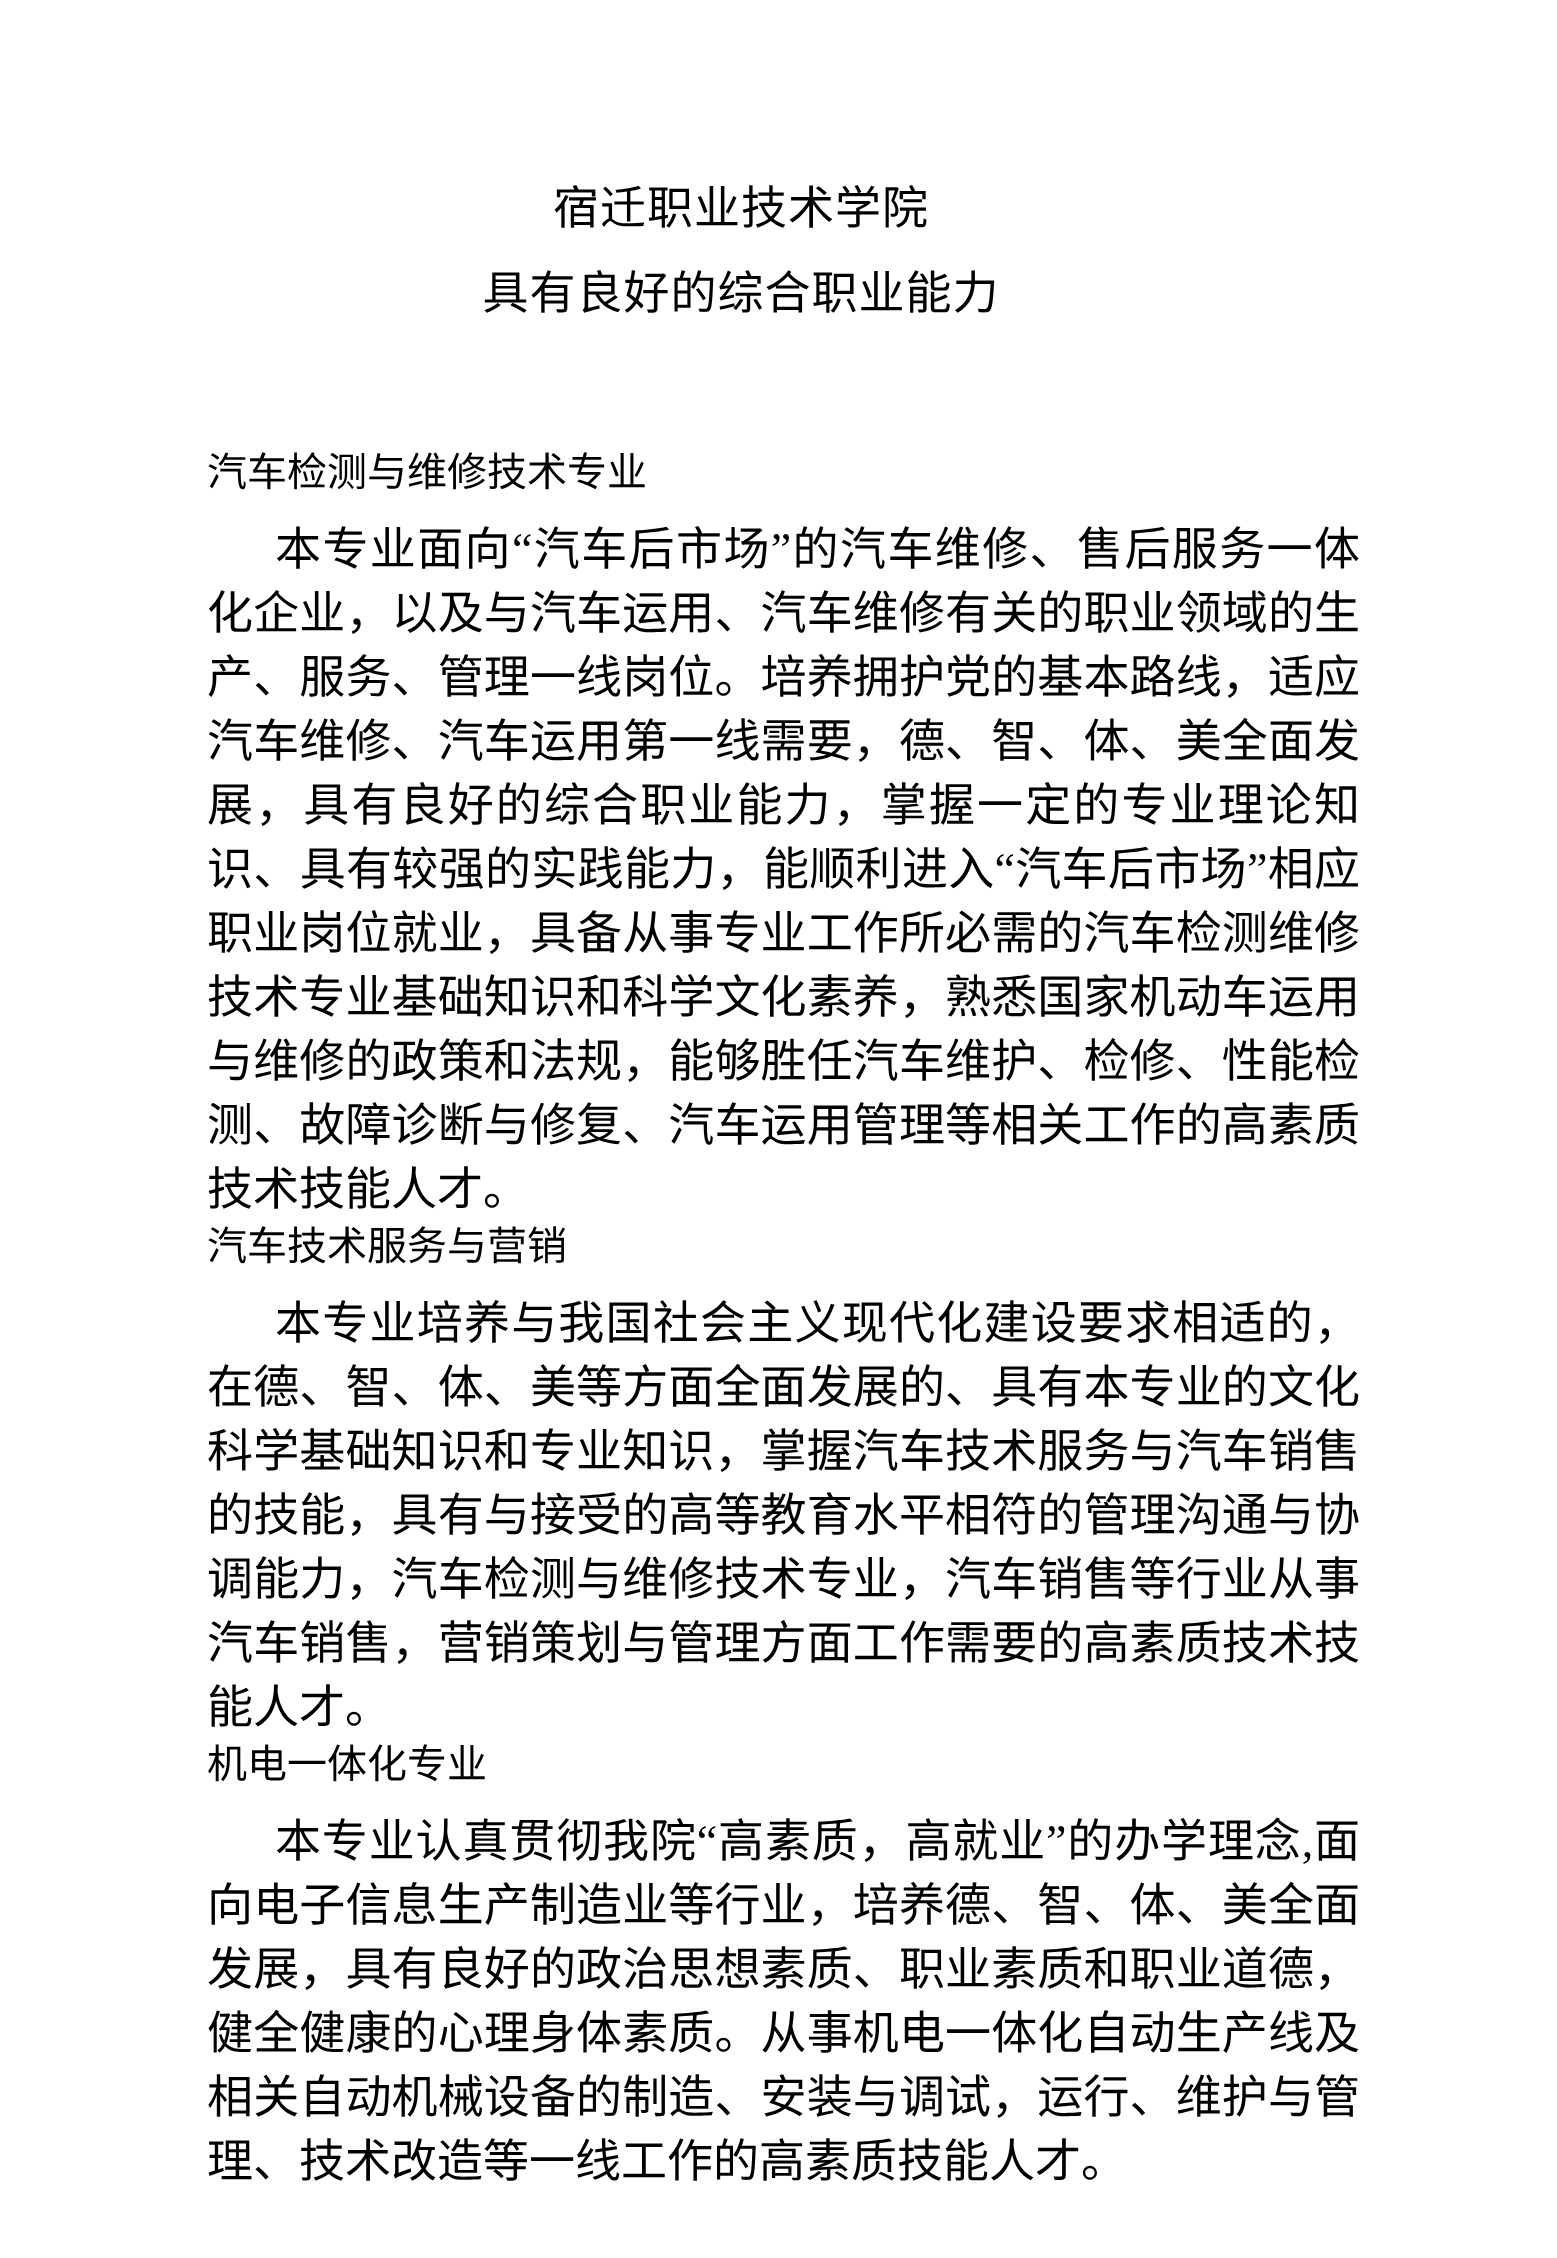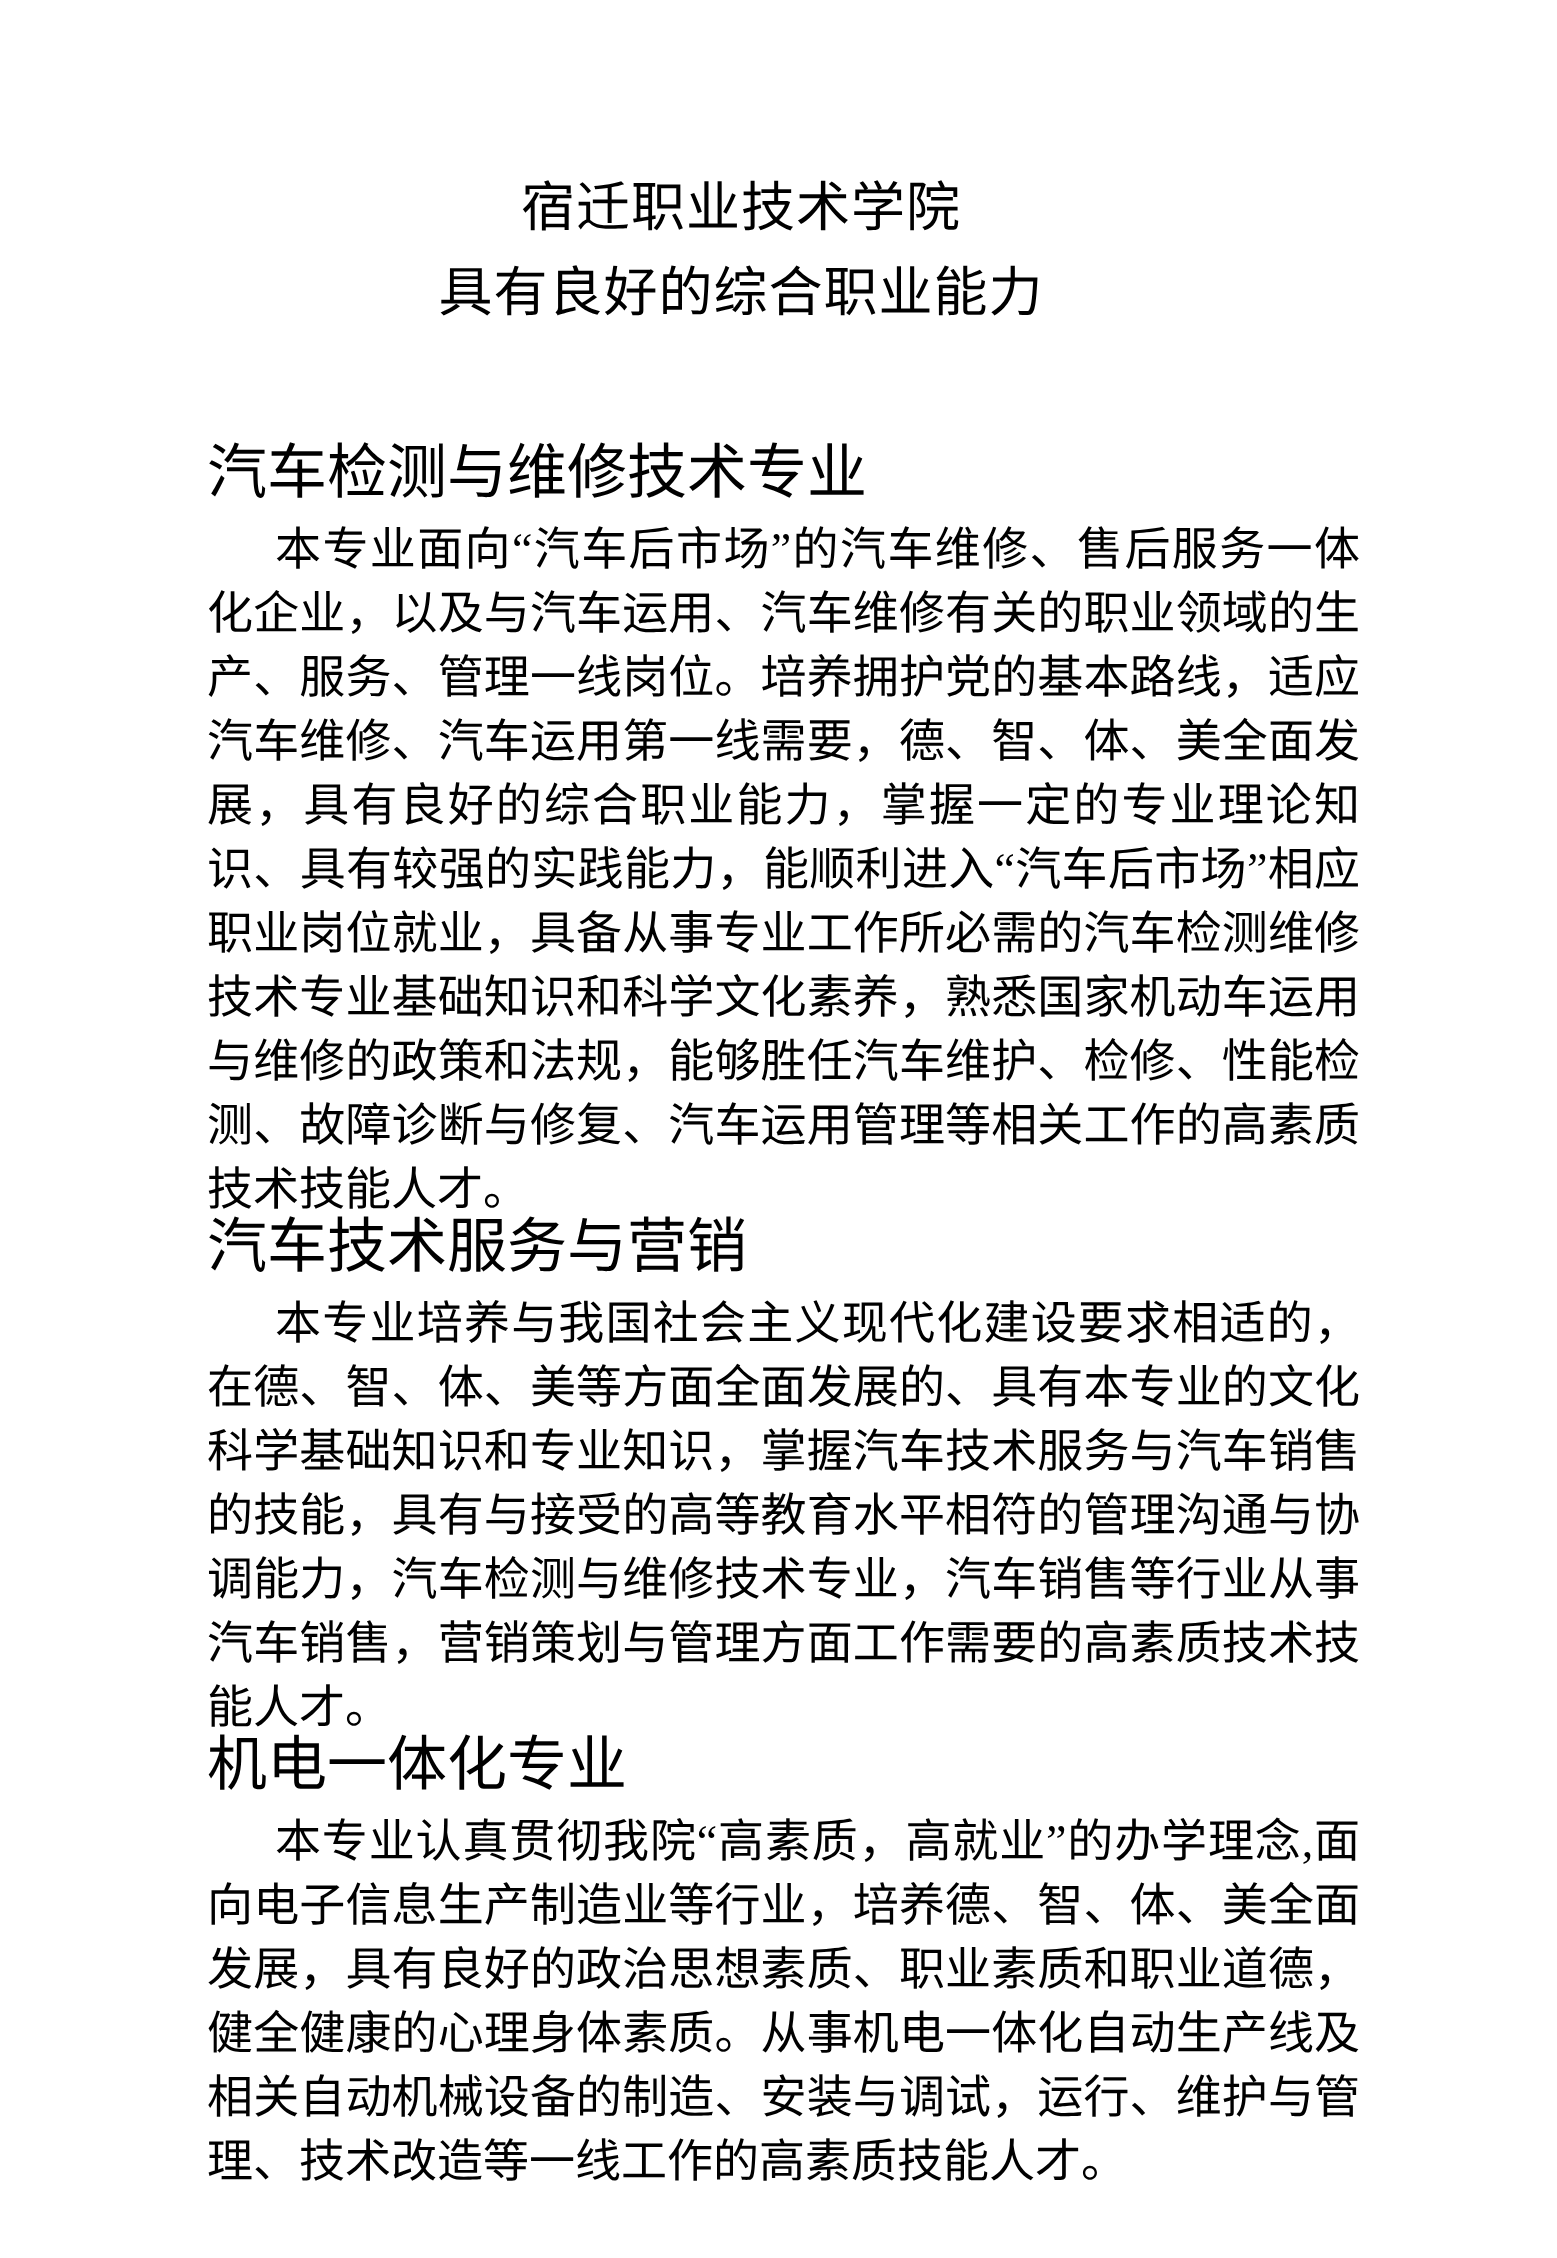--- a/index.html
+++ b/index.html
@@ -22,29 +22,29 @@
     padding: 166px 197px 0 207px; 
   }
   .doc-title {
     margin: 0 0 0 0;
     padding-right: 85px; 
     text-align: center;
     font-weight: normal;
   }
   .title-line {
     display: block;
-    font-size: 54px;
+    font-size: 46px;
     line-height: 85px;
     letter-spacing: 1px;
     white-space: nowrap;
   }
   section.major { margin: 0; }
   .section-heading {
     margin: 0;
-    font-size: 60px;
+    font-size: 40px;
     line-height: 50px;
     font-weight: normal;
     white-space: nowrap;
   }
   .section-heading.first { margin-top: 112px; }
   .section-heading.later { }
   .section-body {
     margin: 20px 0 0 0;
     font-size: 46px;
     line-height: 64px;

